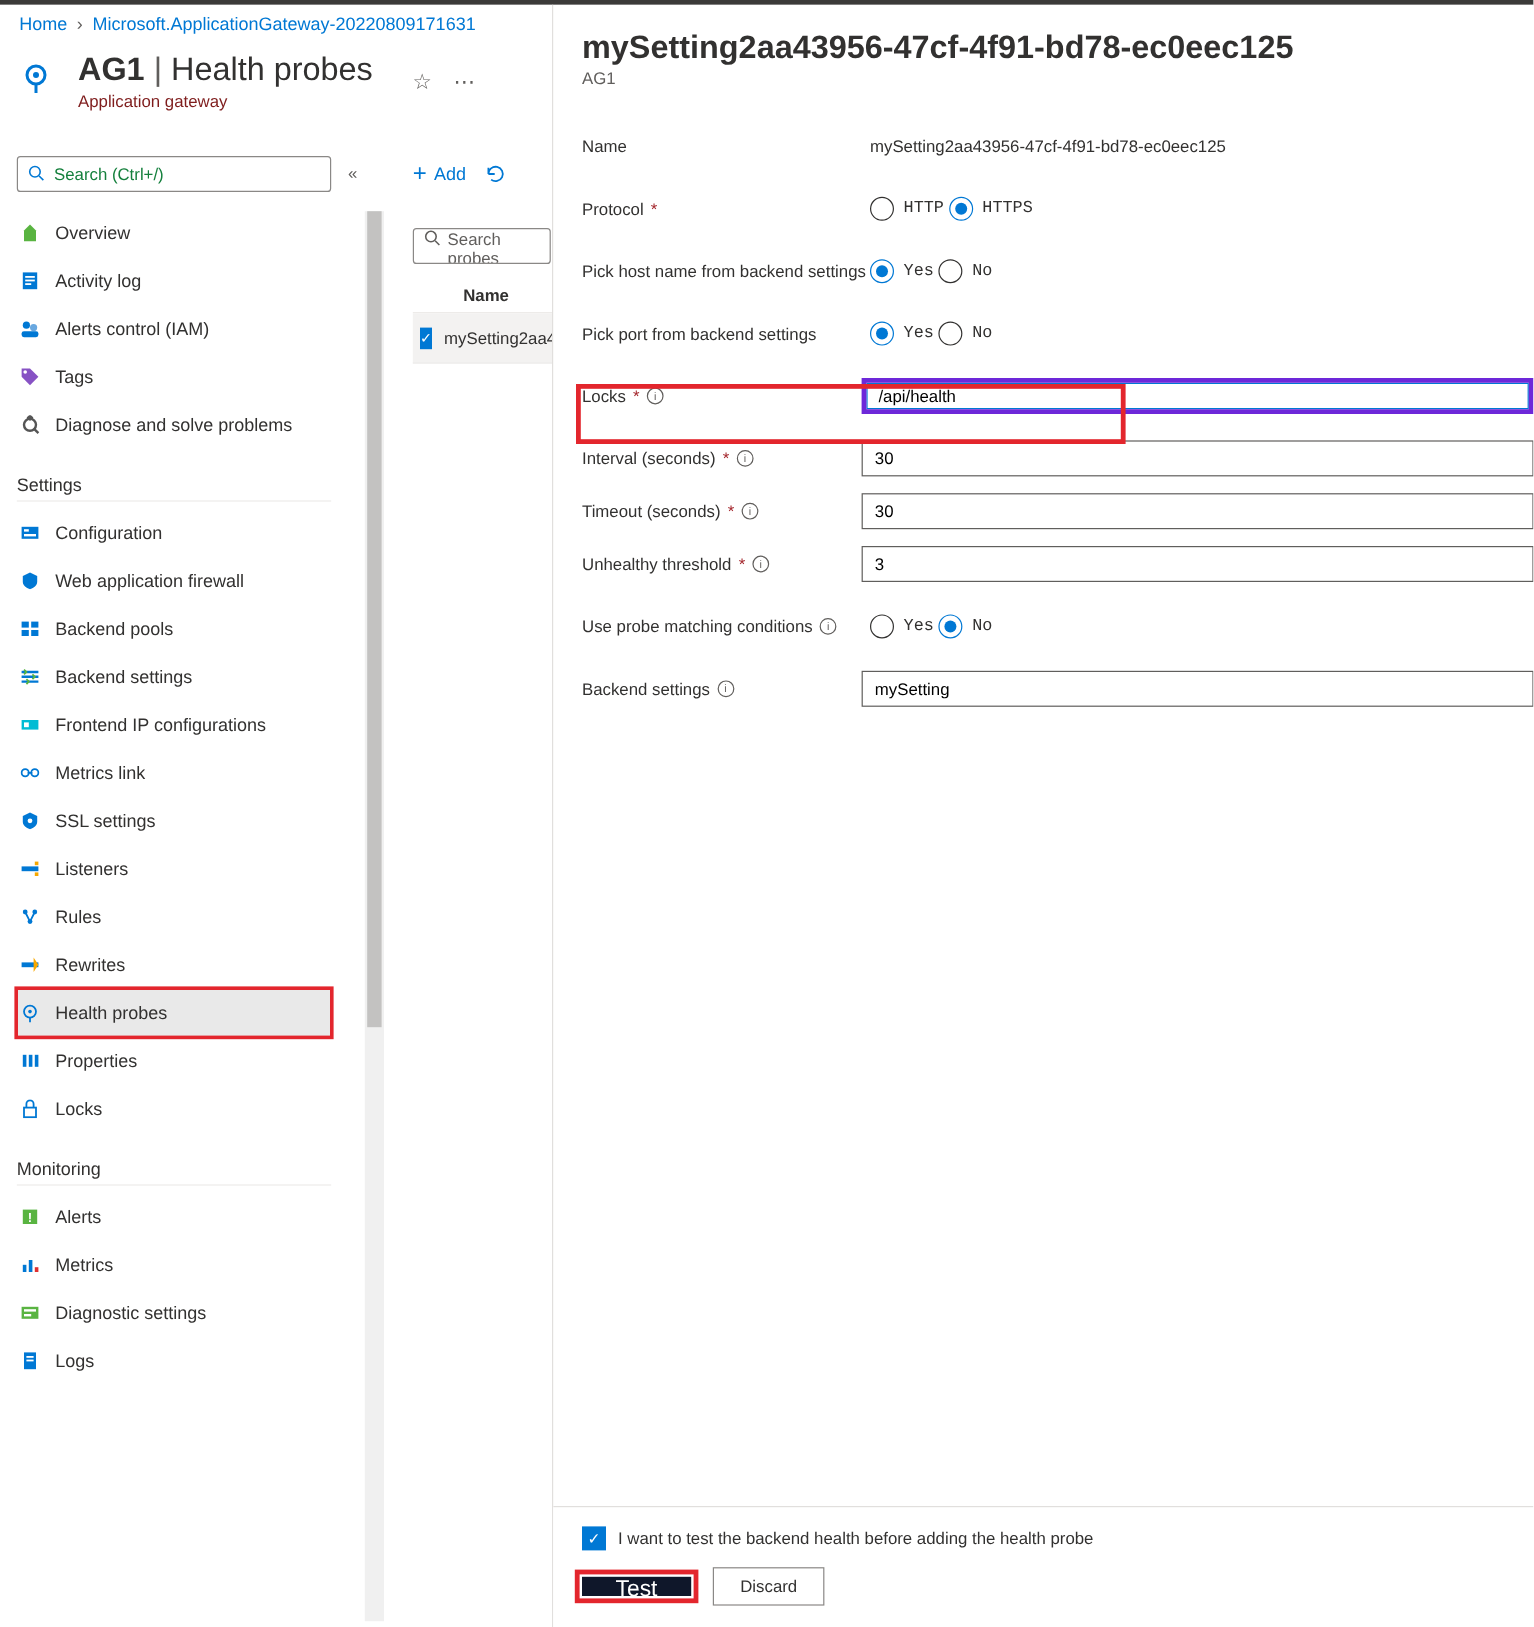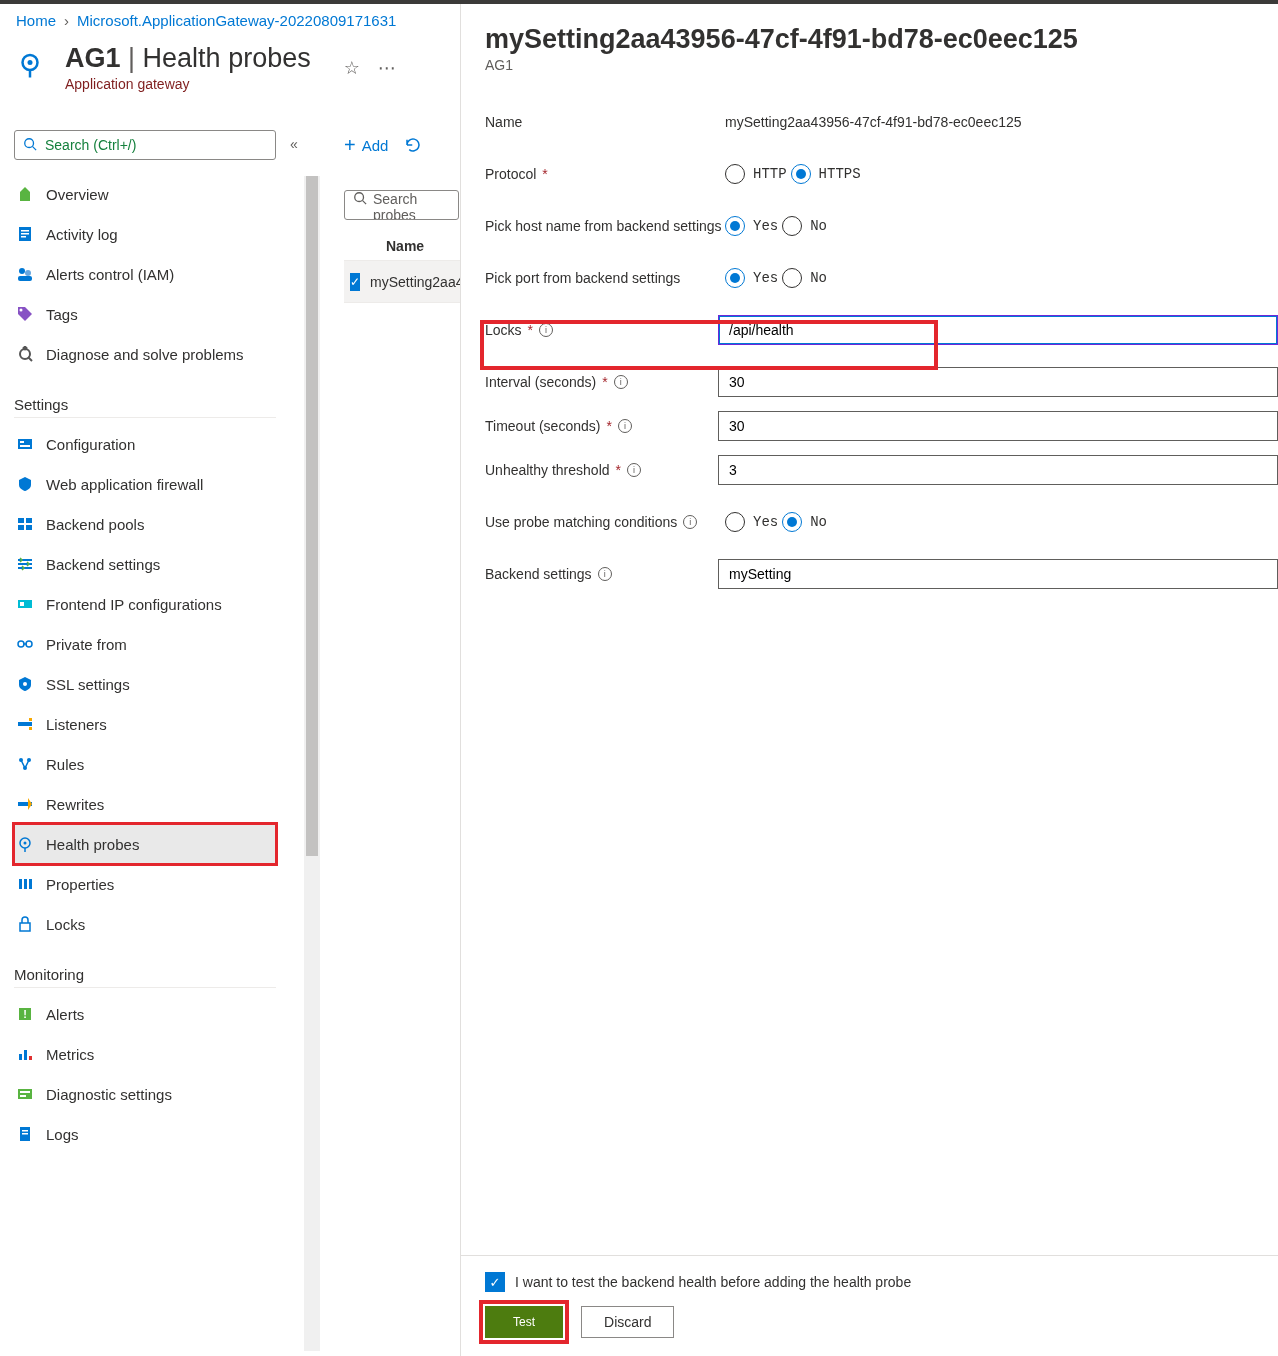--- a/index.html
+++ b/index.html
@@ -62,29 +62,29 @@
   .info-icon { width:14px; height:14px; border:1px solid #605e5c; border-radius:50%; font-size:9px; display:inline-flex; align-items:center; justify-content:center; color:#605e5c;}
   .form-ctrl { display:flex; align-items:center; gap:10px;}
   
   .radio-grp { display:flex; align-items:center; gap:4px;font-family:Liberation Mono, monospace;}
   .radio { display:flex; align-items:center; gap:8px; font-size:14px;}
   .rcirc { width:20px; height:20px; border:1px solid #323130; border-radius:50%; display:flex; align-items:center; justify-content:center;}
   .radio.sel .rcirc { border-color:#0078d4;}
   .rdot { width:10px; height:10px; background:#0078d4; border-radius:50%;}
   
   .txt-input { height:30px; border:1px solid #605e5c; padding:0 10px; font-size:14px; width:560px; font-family:inherit;}
-  .txt-input.focus { border:1px solid #6d28d9; box-shadow:0 0 0 1px #0078d4 inset;}
+  .txt-input.focus { border:4px solid #6d28d9; box-shadow:0 0 0 1px #0078d4 inset;}
   
   .path-highlight { position:absolute; left:480px; top:316px; width:458px; height:50px; border:4px solid #e3262d; pointer-events:none;}
   
   .panel-footer { position:absolute; left:0; bottom:0; width:100%; border-top:1px solid #e1dfdd; padding:16px 24px 18px 24px; background:#fff;}
   .footer-check { display:flex; align-items:center; gap:10px; font-size:14px; margin-bottom:14px;}
   .chk { width:20px; height:20px; background:#0078d4; display:flex; align-items:center; justify-content:center; color:#fff; font-size:13px;}
   .footer-btns { display:flex; gap:18px; align-items:center;}
-  .btn-primary { background:#4d7c0f; color:#fff; border:none; height:32px; padding:0 28px; font-size:12px; cursor:pointer;}
+  .btn-primary { background:#0f172a; color:#fff; border:none; height:16px; padding:0 28px; font-size:19px; cursor:pointer;}
   .btn-secondary { background:#fff; color:#323130; border:1px solid #8a8886; height:32px; padding:0 22px; font-size:14px; cursor:pointer;}
   .test-highlight { outline:4px solid #e3262d; outline-offset:2px;}
   
   svg { display:block; }
 </style>
 </head>
 <body>
 
 <div class="root">
   <div class="main-left">
@@ -227,21 +227,21 @@
             <span>Frontend IP configurations</span>
           </div>
           <div class="nav-item">
             <span class="nav-icon">
               <svg width="16" height="16">
                 <circle cx="4" cy="8" r="3" fill="none" stroke="#0078d4" stroke-width="1.5"></circle>
                 <circle cx="12" cy="8" r="3" fill="none" stroke="#0078d4" stroke-width="1.5"></circle>
                 <line x1="6" y1="8" x2="10" y2="8" stroke="#0078d4" stroke-width="1.5"></line>
               </svg>
             </span>
-            <span>Private from</span>
+            <span>Metrics link</span>
           </div>
           <div class="nav-item">
             <span class="nav-icon">
               <svg width="16" height="16">
                 <path d="M8 1 L14 4 V9 C14 13 8 15 8 15 C8 15 2 13 2 9 V4 Z" fill="#0078d4"></path>
                 <circle cx="8" cy="8" r="2" fill="#fff"></circle>
               </svg>
             </span>
             <span>SSL settings</span>
           </div>

